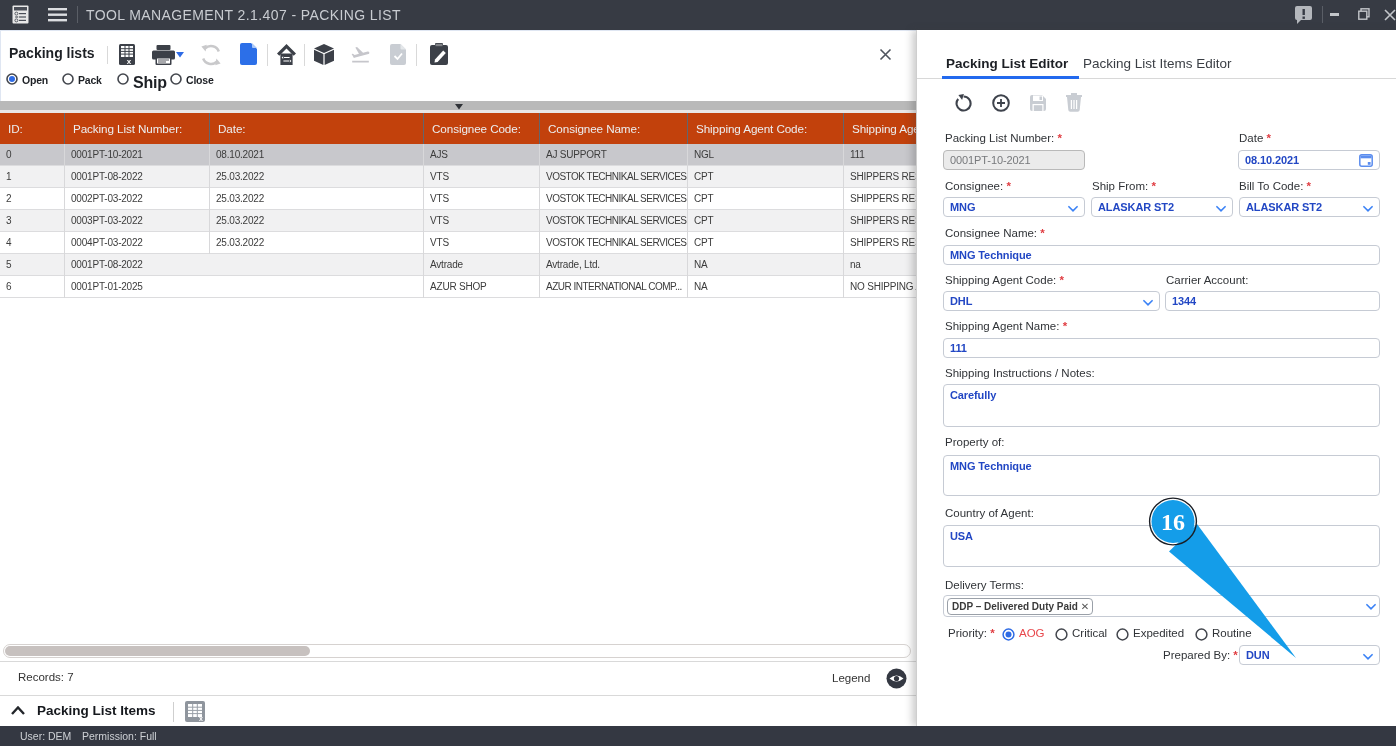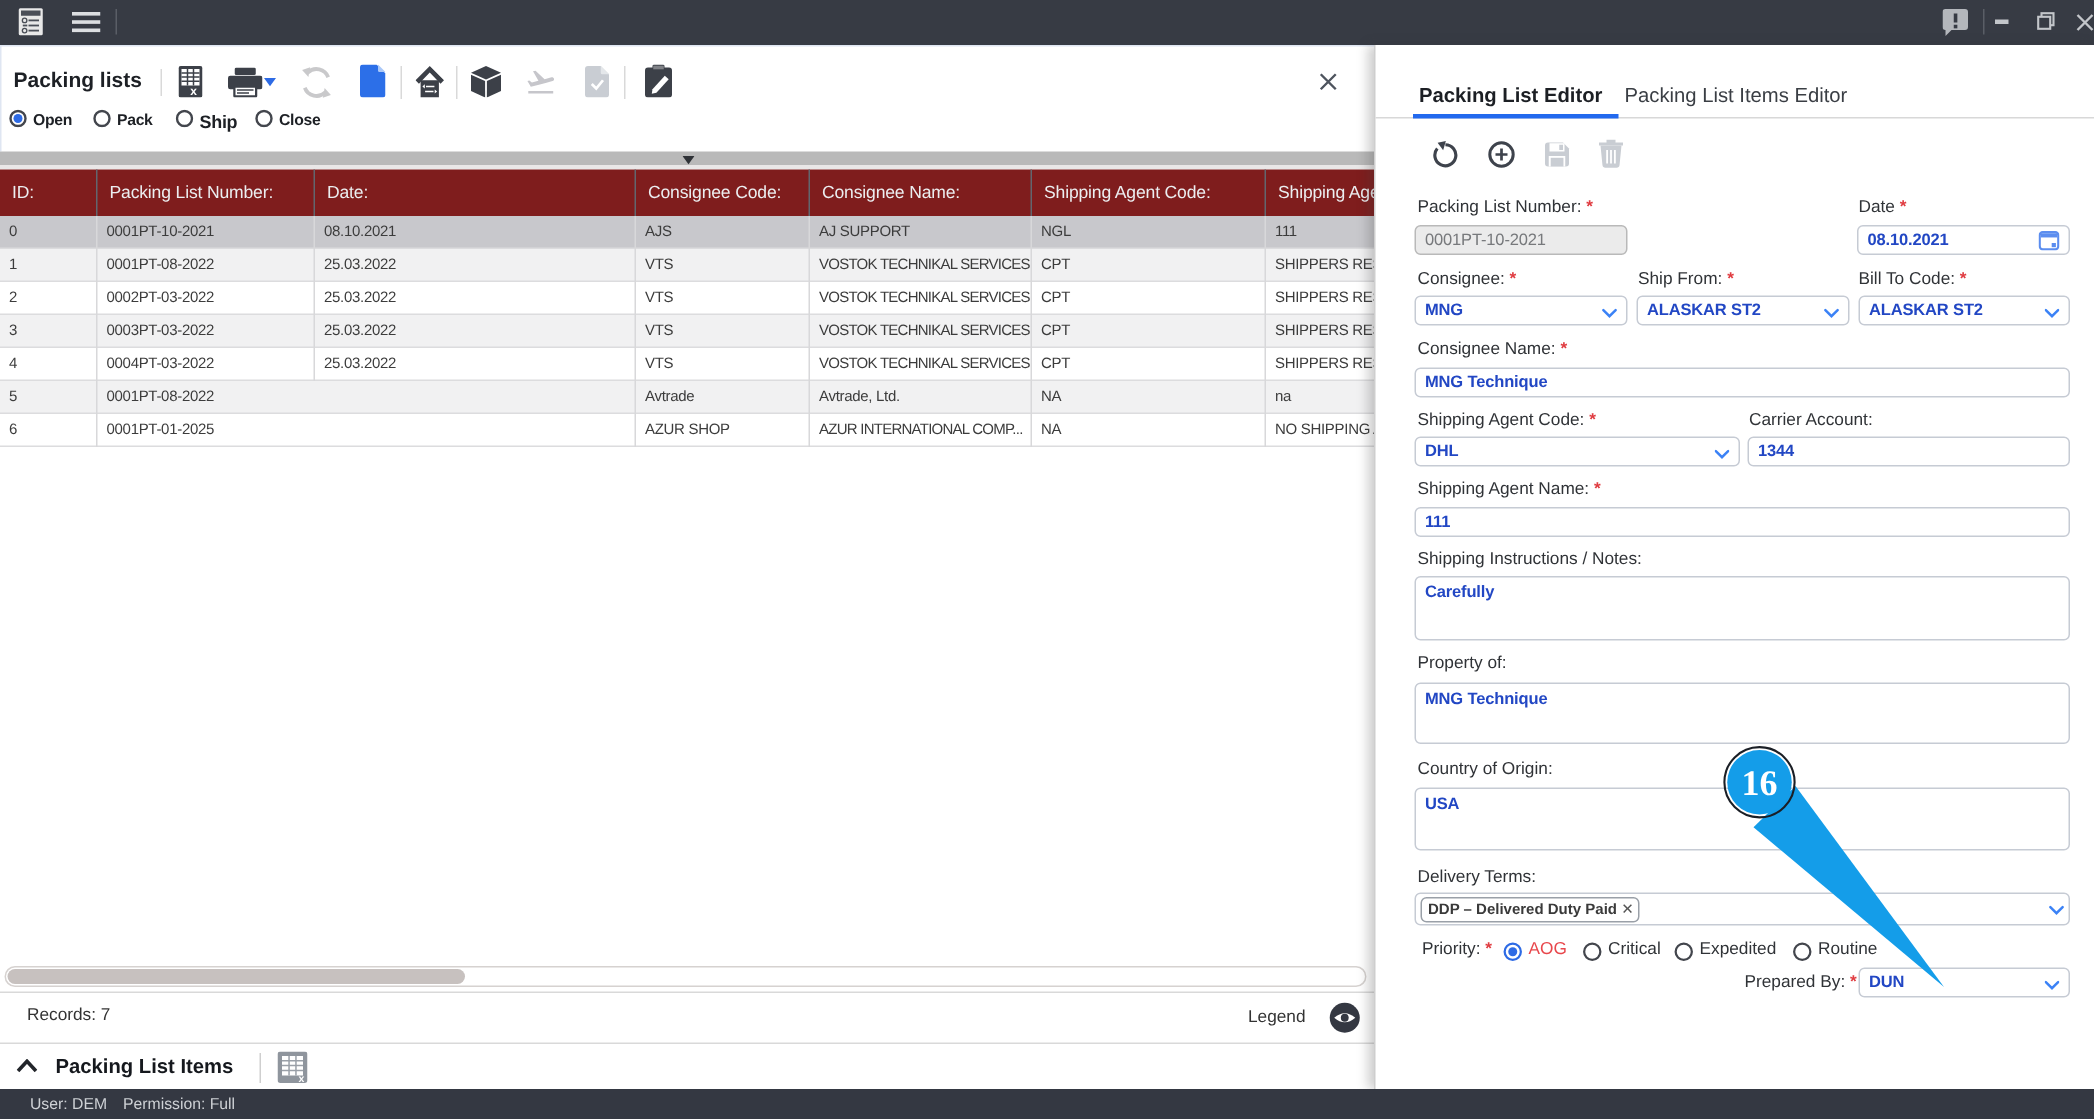--- a/index.html
+++ b/index.html
@@ -19,21 +19,21 @@
 #leftpanel { left:0; top:30px; width:916px; height:696px; background:#fff; overflow:hidden; }
 .pl-title { left:9px; top:15px; font-size:14px; font-weight:bold; color:#1d2025; }
 .vdiv { width:1px; background:#d9d9d9; }
 .rlabel { font-weight:600; color:#1d2025; }
 
 
 #gstrip { left:0; top:71px; width:916px; height:9px; background:#b9b9b9; }
 #gstrip2 { left:0; top:80px; width:916px; height:3px; background:#e9e7e7; }
 
 
-#thead { left:0; top:83px; width:1100px; height:43px; background:#7f1d1d; }
+#thead { left:0; top:83px; width:1100px; height:43px; background:#c2410c; }
 #thead .hc { position:absolute; top:0; height:31px; color:#eceef0; font-size:11.7px; letter-spacing:-0.1px; line-height:31px; padding-left:8px; border-left:1px solid #62666e; overflow:hidden; white-space:nowrap; }
 .trow { position:absolute; width:1100px; height:22px; }
 .trow .tc { position:absolute; top:0; height:22px; font-size:10px; letter-spacing:-0.2px; line-height:21px; color:#3c3c3c; padding-left:6px; border-left:1px solid #d8d8da; overflow:hidden; white-space:nowrap; }
 .trow .tc:first-child { border-left:none; }
 
 
 #rightpanel { left:916px; top:30px; width:480px; height:696px; background:#fff; border-left:1px solid #cecece; box-shadow:-4px 0 7px rgba(60,60,60,0.25); }
 .lbl { position:absolute; font-size:11.5px; color:#303337; white-space:nowrap; }
 .lbl .req { color:#e03c41; font-weight:bold; }
 .inp { position:absolute; border:1px solid #c6cbd4; border-radius:4px; background:#fff; font-size:11px; letter-spacing:-0.1px; font-weight:bold; color:#2247c4; line-height:18px; padding-left:6px; overflow:hidden; white-space:nowrap; }
@@ -53,20 +53,21 @@
     <rect x="7" y="11.4" width="7" height="1.2" fill="#4a4e57"></rect>
     <circle cx="4.4" cy="15.4" r="1.5" fill="none" stroke="#4a4e57" stroke-width="0.9"></circle>
     <rect x="7" y="14.8" width="7" height="1.2" fill="#4a4e57"></rect>
   </svg>
   <svg class="abs" style="left:48px;top:8px" width="19" height="14" viewBox="0 0 19 14">
     <rect x="0" y="0" width="19" height="2.4" fill="#dcdee1"></rect>
     <rect x="0" y="5.5" width="19" height="2.4" fill="#dcdee1"></rect>
     <rect x="0" y="11" width="19" height="2.4" fill="#dcdee1"></rect>
   </svg>
   <div class="abs tdiv" style="left:77px;top:6px;height:17px"></div>
+  <div class="abs ttext">TOOL MANAGEMENT 2.1.407 - PACKING LIST</div>
   <svg class="abs" style="left:1295px;top:6px" width="17" height="19" viewBox="0 0 17 19">
     <path d="M2 0 h13 a2 2 0 0 1 2 2 v10 a2 2 0 0 1 -2 2 h-9 l-4 4 v-4 h0 a2 2 0 0 1 -2 -2 v-10 a2 2 0 0 1 2 -2 z" fill="#b4b7bc"></path>
     <rect x="7.5" y="3" width="2.4" height="6" fill="#373b44"></rect>
     <rect x="7.5" y="10.5" width="2.4" height="2.4" fill="#373b44"></rect>
   </svg>
   <div class="abs tdiv" style="left:1322px;top:6px;height:17px"></div>
   <div class="abs" style="left:1330px;top:13px;width:9px;height:3px;background:#c3c6ca"></div>
   <svg class="abs" style="left:1358px;top:8px" width="12" height="12" viewBox="0 0 12 12">
     <rect x="3" y="0.8" width="8" height="8" fill="none" stroke="#c3c6ca" stroke-width="1.4"></rect>
     <rect x="0.8" y="3.2" width="8" height="8" fill="#373b44" stroke="#c3c6ca" stroke-width="1.4"></rect>
@@ -149,21 +150,21 @@
       <div class="abs rlabel" style="left:22px;top:44px;font-size:10.5px;letter-spacing:-0.2px">Open</div>
       <svg class="abs" style="left:61.5px;top:43px" width="12" height="12" viewBox="0 0 12 12">
       <circle cx="6" cy="6" r="5" fill="#fff" stroke="#43464d" stroke-width="1.6"></circle>
 
     </svg>
       <div class="abs rlabel" style="left:78px;top:44px;font-size:10.5px;letter-spacing:-0.2px">Pack</div>
       <svg class="abs" style="left:116.5px;top:43px" width="12" height="12" viewBox="0 0 12 12">
       <circle cx="6" cy="6" r="5" fill="#fff" stroke="#43464d" stroke-width="1.6"></circle>
 
     </svg>
-      <div class="abs rlabel" style="left:133px;top:44px;font-size:12px;letter-spacing:-0.2px">Ship</div>
+      <div class="abs rlabel" style="left:133px;top:44px;font-size:16px;letter-spacing:-0.2px">Ship</div>
       <svg class="abs" style="left:169.5px;top:43px" width="12" height="12" viewBox="0 0 12 12">
       <circle cx="6" cy="6" r="5" fill="#fff" stroke="#43464d" stroke-width="1.6"></circle>
 
     </svg>
       <div class="abs rlabel" style="left:186px;top:44px;font-size:10.5px;letter-spacing:-0.2px">Close</div>
     </div>
 
   <div id="gstrip" class="abs"></div>
   <div id="gstrip2" class="abs"></div>
   <svg class="abs" style="left:455px;top:74px" width="8" height="6" viewBox="0 0 8 6">
@@ -330,21 +331,21 @@
         <path d="M1 1 L5.5 5.5 L10 1" fill="none" stroke="#3b82f6" stroke-width="1.8" stroke-linecap="round"></path>
       </svg>
       <div class="lbl" style="left:249px;top:244px">Carrier Account:</div>
       <div class="inp " style="left:248px;top:261px;width:215px;height:20px">1344</div>
       <div class="lbl" style="left:28px;top:290px">Shipping Agent Name: <span class="req">*</span></div>
       <div class="inp " style="left:26px;top:308px;width:437px;height:20px">111</div>
       <div class="lbl" style="left:28px;top:337px">Shipping Instructions / Notes:</div>
       <div class="inp" style="left:26px;top:354px;width:437px;height:43px;line-height:20px">Carefully</div>
       <div class="lbl" style="left:28px;top:406px">Property of:</div>
       <div class="inp" style="left:26px;top:425px;width:437px;height:41px;line-height:20px">MNG Technique</div>
-      <div class="lbl" style="left:28px;top:477px">Country of Origin:</div>
+      <div class="lbl" style="left:28px;top:477px">Country of Agent:</div>
       <div class="inp" style="left:26px;top:495px;width:437px;height:42px;line-height:20px">USA</div>
       <div class="lbl" style="left:28px;top:549px">Delivery Terms:</div>
       <div class="inp" style="left:26px;top:565px;width:437px;height:22px;font-weight:normal"></div>
       <div class="abs" style="left:30px;top:568px;width:146px;height:17px;border:1px solid #9aa0a8;border-radius:4px;font-size:10px;font-weight:bold;color:#3a3a3a;line-height:15px;padding-left:4px;white-space:nowrap;overflow:hidden">DDP – Delivered Duty Paid <span style="font-weight:normal;color:#555">✕</span></div>
       <svg class="chev" style="left:449px;top:572px" width="11" height="7" viewBox="0 0 11 7">
         <path d="M1 1 L5.5 5.5 L10 1" fill="none" stroke="#3b82f6" stroke-width="1.8" stroke-linecap="round"></path>
       </svg>
       <div class="lbl" style="left:31px;top:597px">Priority: <span class="req">*</span></div>
       <svg class="abs" style="left:85px;top:598px" width="13" height="13" viewBox="0 0 13 13">
         <circle cx="6.5" cy="6.5" r="5.4" fill="#fff" stroke="#2e6be5" stroke-width="1.5"></circle>

